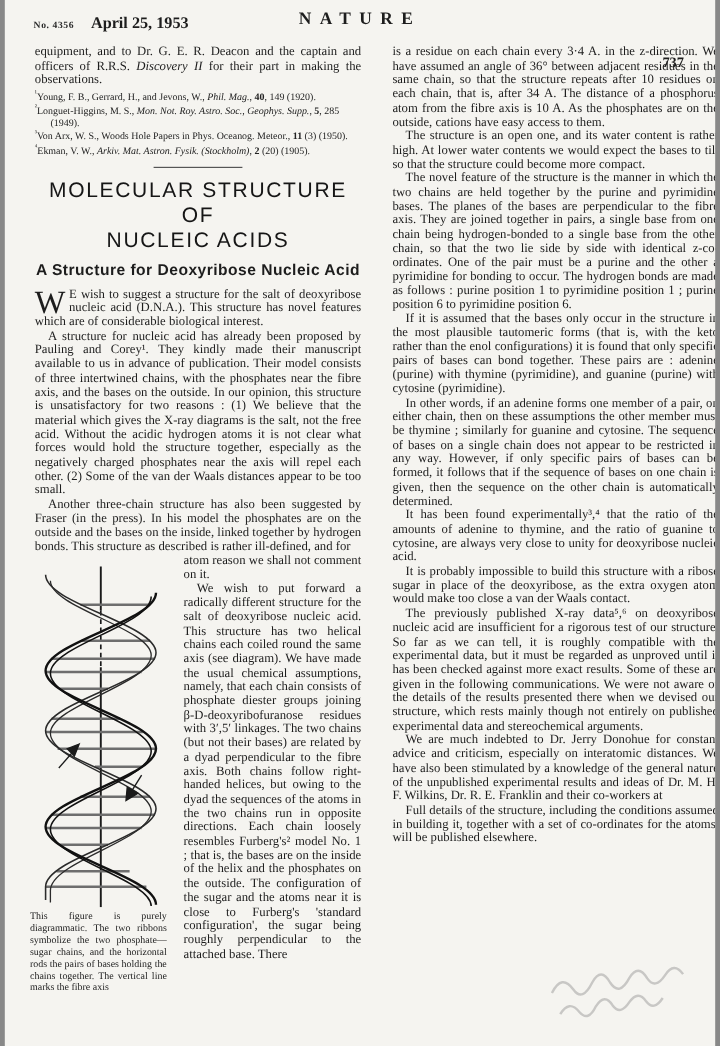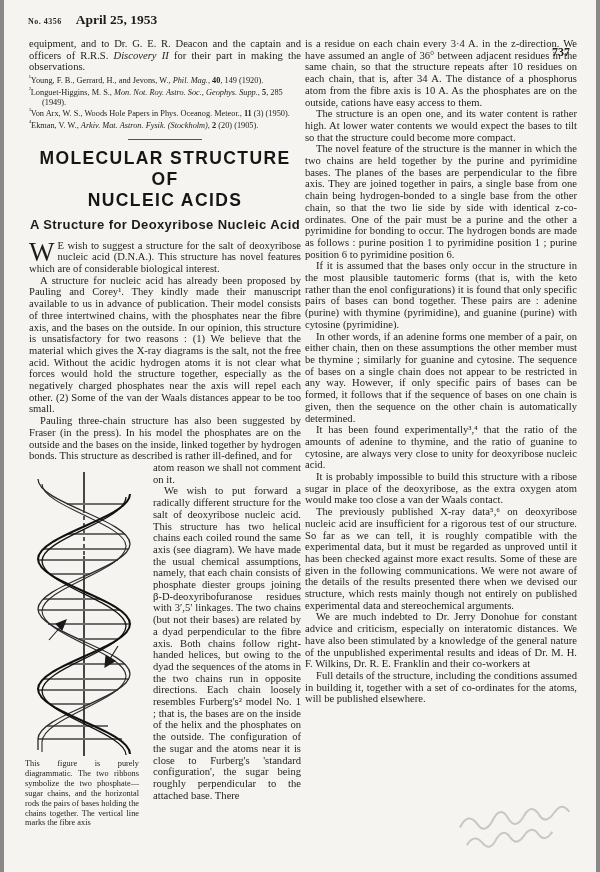--- a/index.html
+++ b/index.html
@@ -12,32 +12,32 @@
   }
   
   .hdr{position:relative;height:24px;padding:7px 22px 0 24px;}
   .hdr-left{position:absolute;left:24px;top:10px;white-space:nowrap;}
   .issue{font-size:8px;letter-spacing:.5px;font-weight:bold;color:#2a2a2a;margin-right:10px;}
   .date{font-size:13.5px;font-weight:bold;}
   .journal{position:absolute;left:0;right:0;top:8px;text-align:center;
     font-size:14.5px;font-weight:bold;letter-spacing:7px;}
   .folio{position:absolute;right:26px;top:9px;font-size:12px;font-weight:bold;margin-top:36px;}
   
-  .cols{display:flex;gap:4px;padding:7px 21px 0 25px;}
+  .cols{display:flex;gap:26px;padding:7px 21px 0 25px;}
   .col{width:272px;flex:0 0 272px;}
   p.body{font-size:10.6px;line-height:11.7px;text-align:justify;text-indent:11px;margin:0;}
   p.cont{text-indent:0;}
   sup{font-size:72%;line-height:0;}
   
   .fnotes{margin-top:3px;}
   p.fn{font-size:8.3px;line-height:9.7px;margin:0 0 2px 0;padding-left:13px;text-indent:-13px;text-align:left;color:#222;}
   
   .divider{width:74px;border-top:1px solid #555;margin:8px auto 6px auto;height:0;}
   
-  .title{font-family:"Liberation Sans","DejaVu Sans",sans-serif;font-weight:bold;
+  .title{font-family:"Liberation Sans","DejaVu Sans",sans-serif;font-weight:normal;
     font-size:17.5px;line-height:21px;letter-spacing:1.4px;text-align:center;margin:8px 0 6px 0;color:#161616;}
   .subtitle{font-family:"Liberation Sans","DejaVu Sans",sans-serif;font-weight:bold;
     font-size:13px;line-height:15px;text-align:center;margin:0 0 8px 0;letter-spacing:.4px;}
   
   .dropcap{float:left;font-size:27px;line-height:22px;padding:1px 3px 0 0;font-weight:normal;}
   
   .figfloat{float:left;width:120px;margin:2px 8px 0 -4px;}
   .figfloat svg{display:block;}
   .caption{font-size:8.3px;line-height:9.9px;text-align:justify;width:114px;margin-top:3px;color:#222;}
   
@@ -47,20 +47,21 @@
 </head>
 <body>
 
 <div class="page">
 
   <div class="hdr">
     <div class="hdr-left">
       <span class="issue">No. 4356</span>
       <span class="date">April 25, 1953</span>
     </div>
+    <div class="journal">NATURE</div>
     <div class="folio">737</div>
   </div>
 
   <div class="cols">
 
     <div class="col">
 
       <p class="body cont"><span>equipment, and to Dr. G. E. R. Deacon and the captain and officers of R.R.S. </span><i>Discovery II</i><span> for their part in making the observations.</span></p>
 
       <div class="fnotes">
@@ -75,21 +76,21 @@
       <div class="title">
         <span>MOLECULAR STRUCTURE OF</span><br>
         <span>NUCLEIC ACIDS</span>
       </div>
       <div class="subtitle">A Structure for Deoxyribose Nucleic Acid</div>
 
       <p class="body cont"><span class="dropcap">W</span><span>E wish to suggest a structure for the salt of deoxyribose nucleic acid (D.N.A.).  This structure has novel features which are of considerable biological interest.</span></p>
 
       <p class="body">A structure for nucleic acid has already been proposed by Pauling and Corey¹.  They kindly made their manuscript available to us in advance of publication.  Their model consists of three intertwined chains, with the phosphates near the fibre axis, and the bases on the outside.  In our opinion, this structure is unsatisfactory for two reasons : (1) We believe that the material which gives the X-ray diagrams is the salt, not the free acid.  Without the acidic hydrogen atoms it is not clear what forces would hold the structure together, especially as the negatively charged phosphates near the axis will repel each other.  (2) Some of the van der Waals distances appear to be too small.</p>
 
-      <p class="body">Pauling three-chain structure has also been suggested by Fraser (in the press).  In his model the phosphates are on the outside and the bases on the inside, linked together by hydrogen bonds.  This structure as described is rather ill-defined, and for</p>
+      <p class="body">Another three-chain structure has also been suggested by Fraser (in the press).  In his model the phosphates are on the outside and the bases on the inside, linked together by hydrogen bonds.  This structure as described is rather ill-defined, and for</p>
 
       <div class="clearfix">
         <div class="figfloat">
 
           <svg width="120" height="292" viewBox="0 0 120 292">
 
             <line x1="59" y1="8" x2="59" y2="45" stroke="#1a1a1a" stroke-width="1.6"></line>
             <line x1="59" y1="45" x2="59" y2="92" stroke="#1a1a1a" stroke-width="1.4" stroke-dasharray="4,3"></line>
             <line x1="59" y1="92" x2="59" y2="292" stroke="#1a1a1a" stroke-width="1.6"></line>
 

